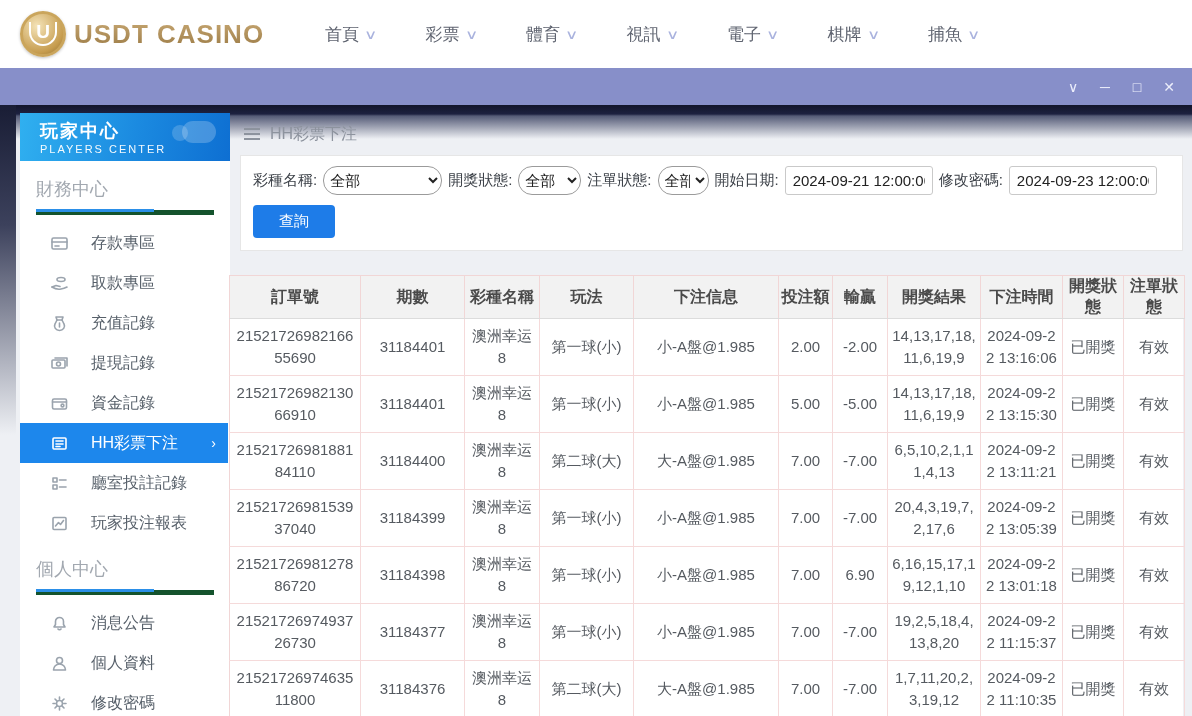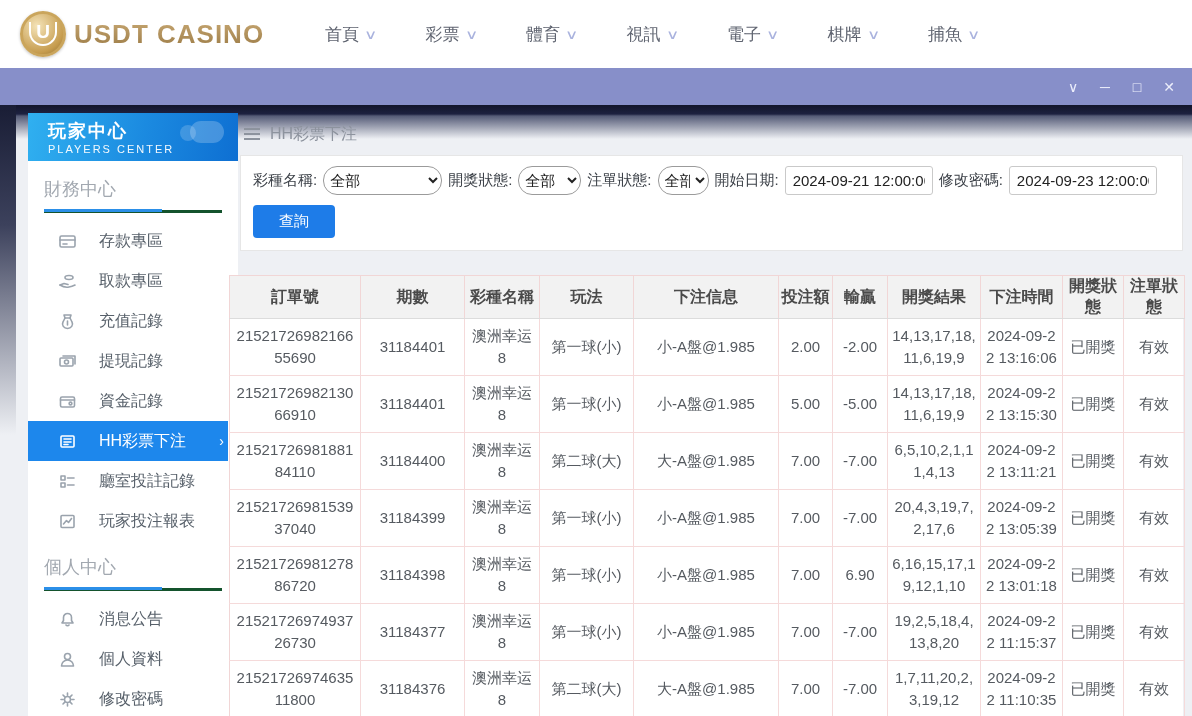--- a/index.html
+++ b/index.html
@@ -28,33 +28,33 @@
     justify-content:flex-end; gap:14px; padding-right:14px; }
   .tb-btn { color:#eceefb; width:18px; text-align:center; font-size:14px; cursor:pointer; }
 
   
   .workspace { position:relative; height:611px;
     background:linear-gradient(180deg,#12152b 0,#1d2140 9px,#555b77 11px,#eef0f4 34px,#eef0f4 100%); }
   .dark-left { position:absolute; left:0; top:0; width:16px; height:330px;
     background:linear-gradient(180deg,#191d35 0,#3c415c 120px,rgba(238,240,244,0) 100%); }
 
   
-  .sidebar { position:absolute; left:28px; top:8px; width:210px; height:603px;
+  .sidebar { position:absolute; left:20px; top:8px; width:210px; height:603px;
     background:#ffffff; }
   .sidebar-header { height:48px; position:relative; overflow:hidden; padding:6px 0 0 20px;
     background:linear-gradient(100deg,#30b0f0 0%,#1b8ae0 55%,#0e6fd2 100%); color:#fff; }
   .sb-title { font-size:18px; font-weight:bold; letter-spacing:2px; }
   .sb-sub { font-size:11px; letter-spacing:2px; opacity:.95; }
   .sb-deco { position:absolute; right:14px; top:8px; width:34px; height:22px; border-radius:11px;
     background:rgba(255,255,255,.22); }
   .sb-deco::before { content:""; position:absolute; left:-10px; top:4px; width:16px; height:16px;
     border-radius:50%; background:rgba(255,255,255,.18); }
   .sidebar-body { padding-top:2px; }
   .sb-section-title { margin:14px 16px 0 16px; font-size:18px; color:#a2a8b0; padding-bottom:9px;
-    border-bottom:3px solid #14532d; position:relative; }
+    border-bottom:5px solid #14532d; position:relative; }
   .sb-section-title::after { content:""; position:absolute; left:0; bottom:-2px; width:118px;
     height:3px; background:#2b8fe8; }
   .sb-items { margin-top:8px; }
   .sb-item { height:40px; display:flex; align-items:center; padding-left:30px; cursor:pointer;
     color:#57606a; font-size:16px; position:relative; }
   .sb-item .icn { width:19px; height:19px; margin-right:22px; flex:0 0 19px; }
   .sb-item .icn svg { width:19px; height:19px; stroke:#9aa3ad; fill:none; stroke-width:1.6; }
   .sb-item.active { background:#1d87ec; color:#ffffff; }
   .sb-item.active .icn svg { stroke:#ffffff; }
   .sb-item .arrow { position:absolute; right:14px; color:#fff; font-size:14px; }

